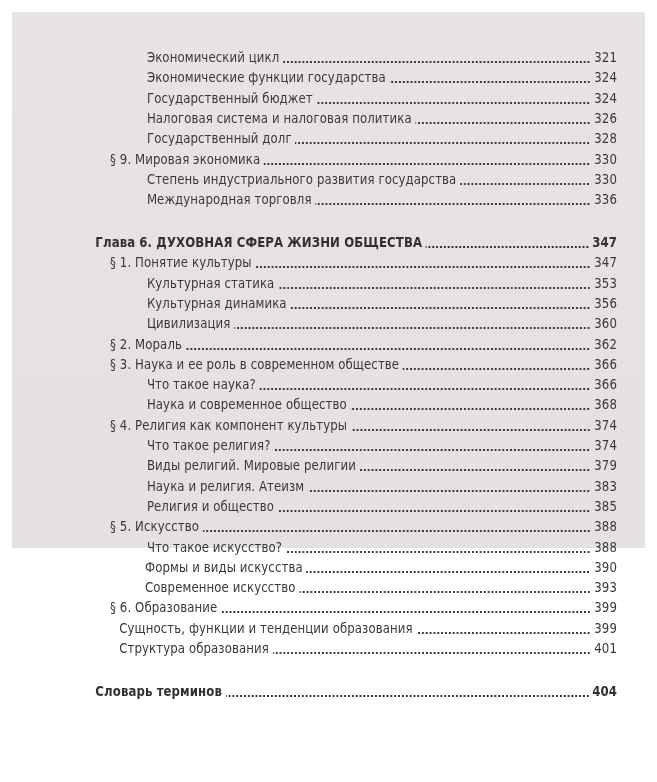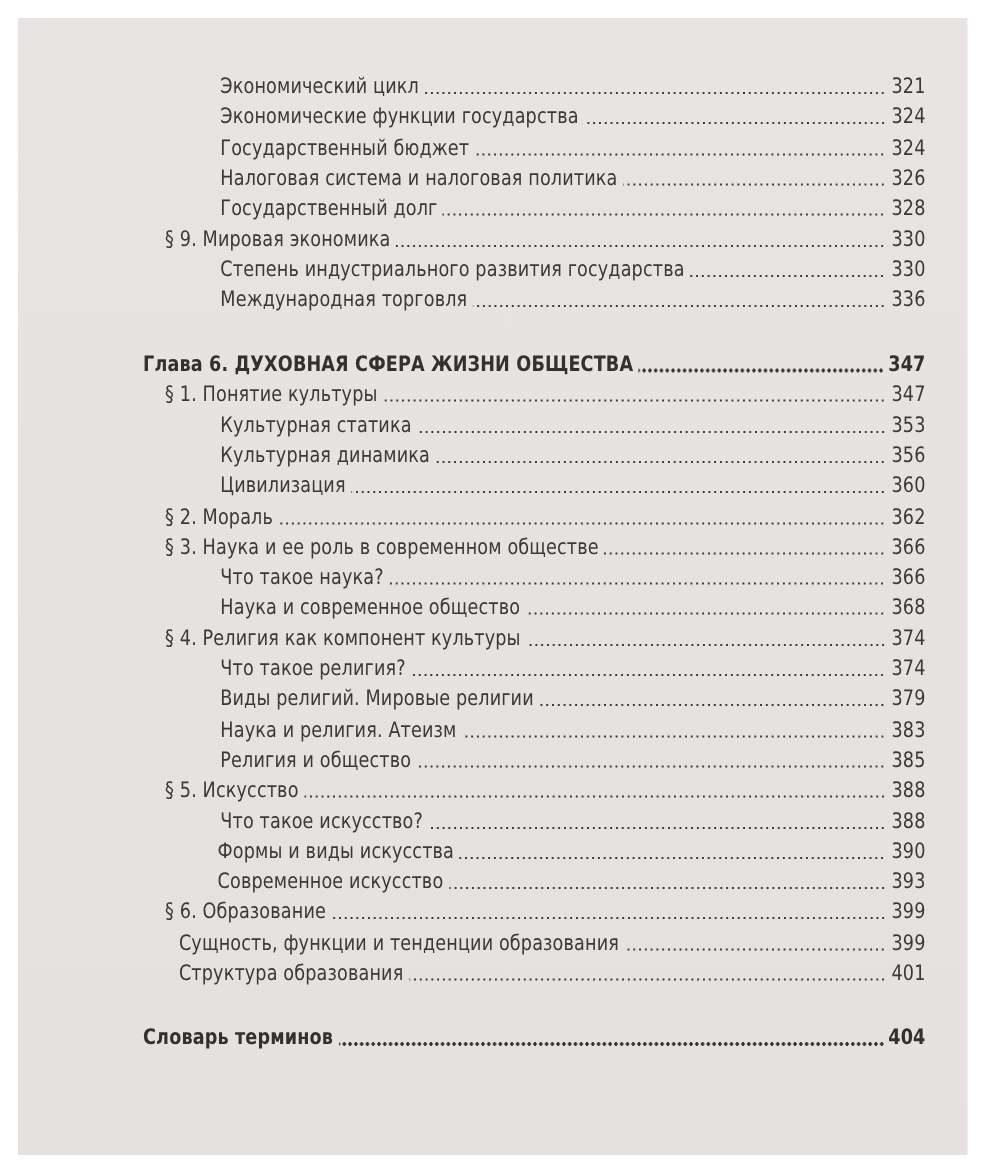--- a/index.html
+++ b/index.html
@@ -12,21 +12,21 @@
     height: 782px;
     position: relative;
     overflow: hidden;
     font-family: "DejaVu Sans Condensed", "DejaVu Sans", sans-serif;
   }
   .page {
     position: absolute;
     left: 12px;
     top: 12px;
     width: 633px;
-    height: 758px;
+    height: 536px;
     background: linear-gradient(180deg, #e9e4e4 0%, #e7e2e2 50%, #e6e1e1 100%);
   }
   .toc {
     position: absolute;
     left: 0;
     top: 0;
     width: 633px;
   }
   .row {
     position: absolute;

